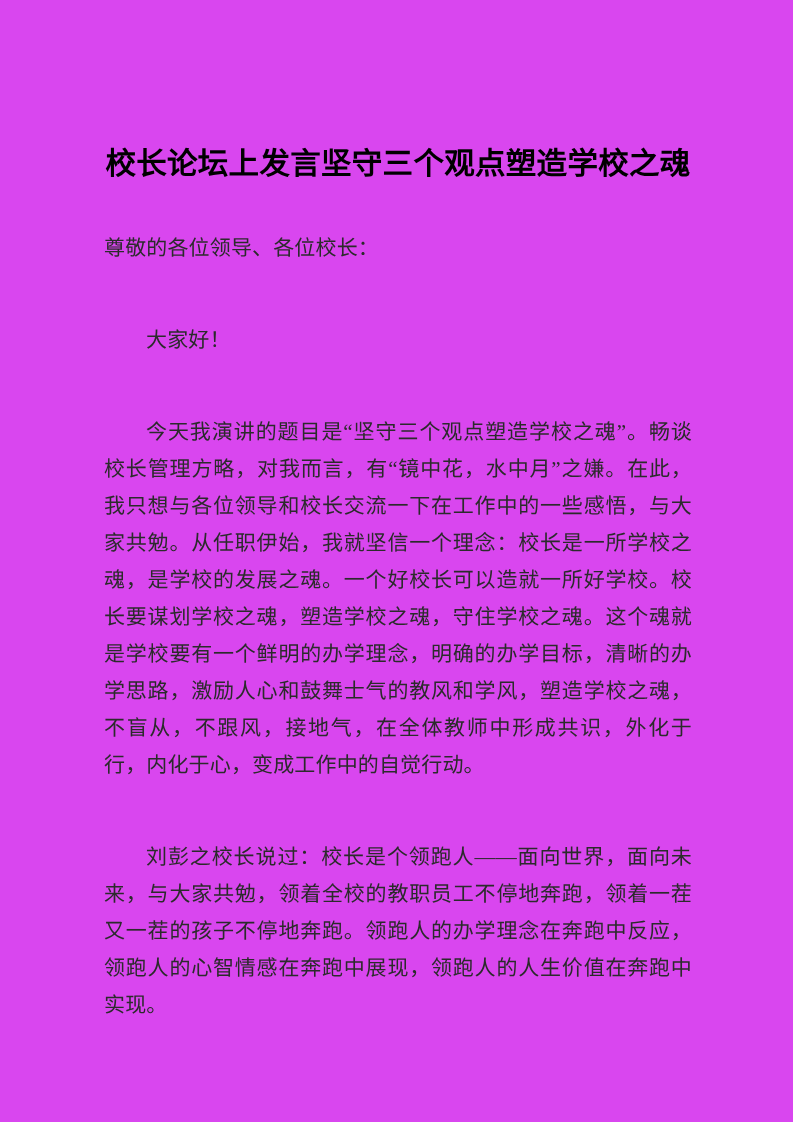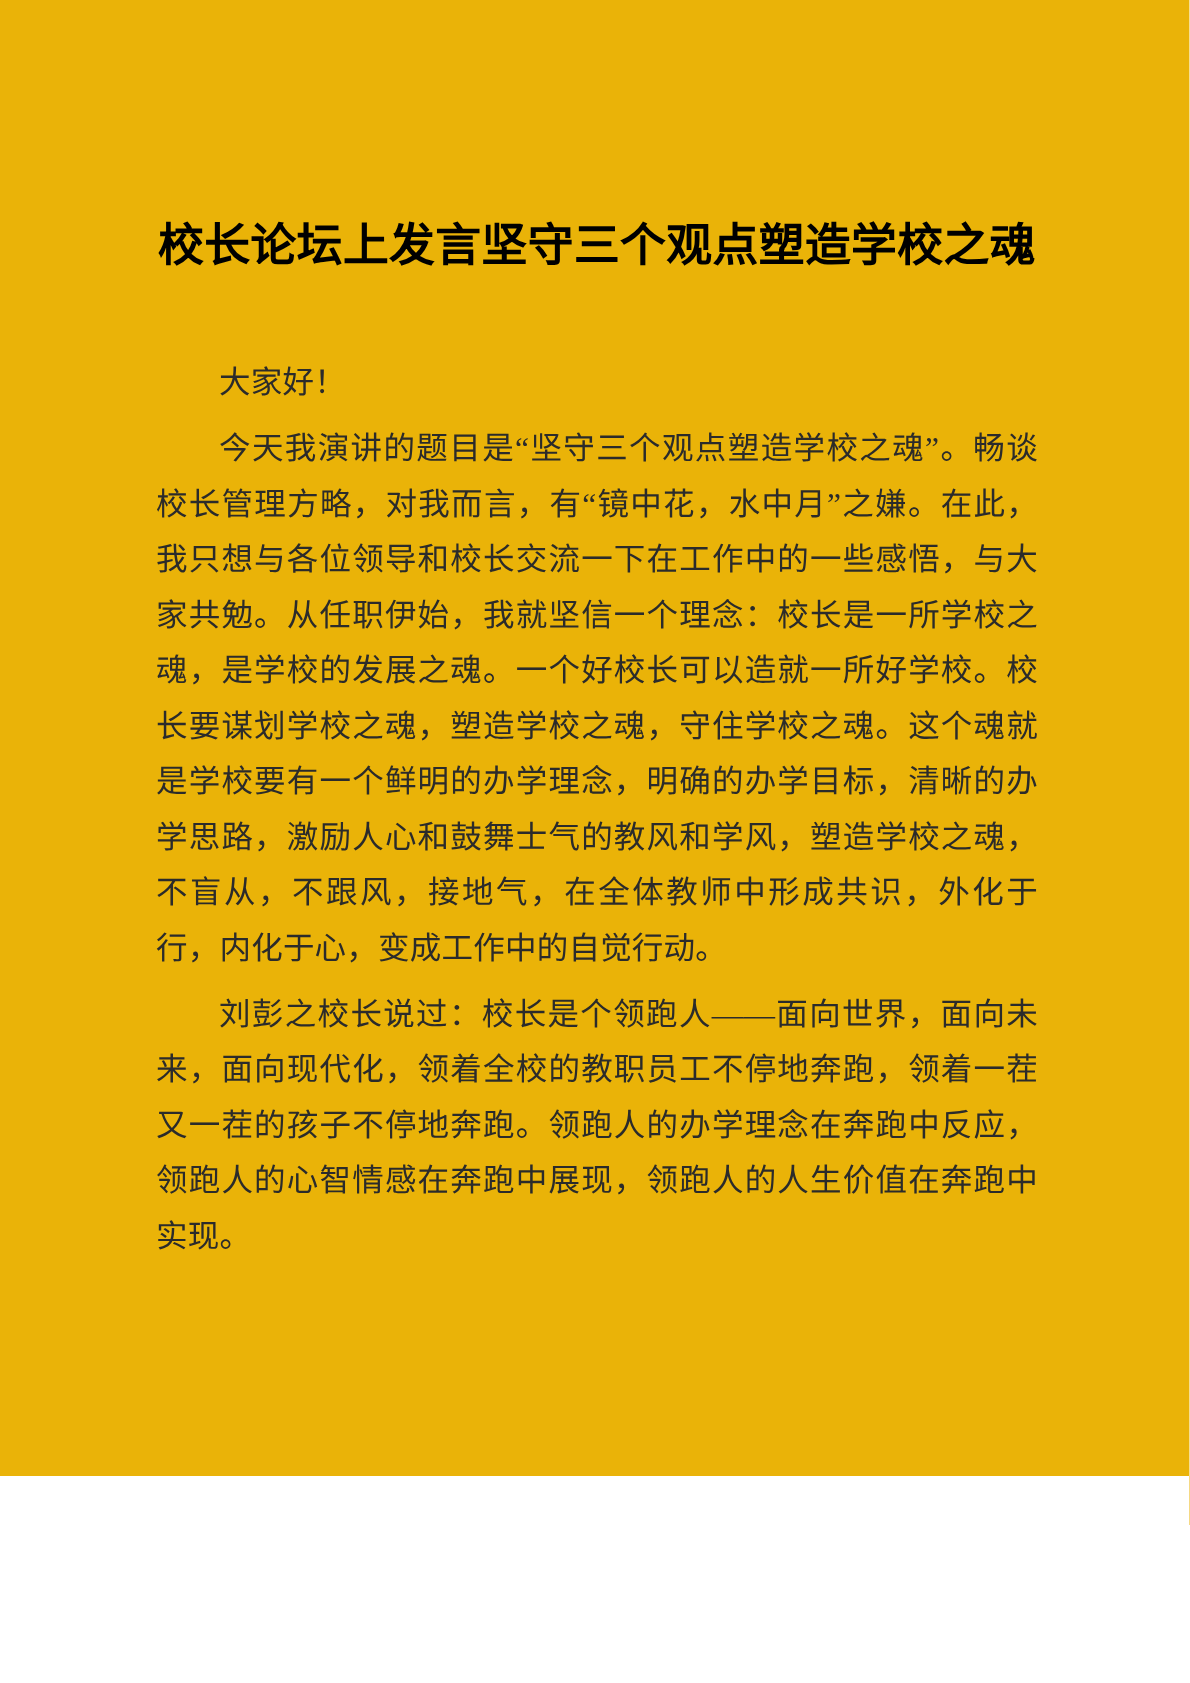--- a/index.html
+++ b/index.html
@@ -9,22 +9,22 @@
     background: #ffffff;
   }
 
   body {
     font-family: "Liberation Serif", "DejaVu Serif", serif;
   }
 
   .page {
     position: relative;
     width: 793px;
-    height: 984px;
-    background: #eab308;
+    height: 1122px;
+    background: #d946ef;
     margin: 0 auto;
     overflow: hidden;
     box-sizing: border-box;
   }
 
   .doc-body {
     position: absolute;
     left: 104px;
     top: 143px;
     width: 588px;
@@ -55,20 +55,21 @@
     text-align: justify;
     text-justify: inter-ideograph;
     margin: 0;
     padding: 0;
     word-break: break-all;
     letter-spacing: 0.15px;
   }
 
   .para.indent {
     text-indent: 2em;
+    margin-top: 48px;
   }
 
   .para.salutation {
     text-indent: 0;
   }
 
   .gap-sm {
     height: 7px;
   }
 </style>
@@ -76,28 +77,29 @@
 <body>
 
 <div class="page">
 
   <div class="doc-body">
 
     <h1 class="doc-title">校长论坛上发言坚守三个观点塑造学校之魂</h1>
 
     <div class="title-spacer"></div>
 
+    <p class="para salutation">尊敬的各位领导、各位校长：</p>
 
     <div class="gap-sm"></div>
 
     <p class="para indent">大家好！</p>
 
     <div class="gap-sm"></div>
 
     <p class="para indent">今天我演讲的题目是“坚守三个观点塑造学校之魂”。畅谈校长管理方略，对我而言，有“镜中花，水中月”之嫌。在此，我只想与各位领导和校长交流一下在工作中的一些感悟，与大家共勉。从任职伊始，我就坚信一个理念：校长是一所学校之魂，是学校的发展之魂。一个好校长可以造就一所好学校。校长要谋划学校之魂，塑造学校之魂，守住学校之魂。这个魂就是学校要有一个鲜明的办学理念，明确的办学目标，清晰的办学思路，激励人心和鼓舞士气的教风和学风，塑造学校之魂，不盲从，不跟风，接地气，在全体教师中形成共识，外化于行，内化于心，变成工作中的自觉行动。</p>
 
     <div class="gap-sm"></div>
 
-    <p class="para indent">刘彭之校长说过：校长是个领跑人——面向世界，面向未来，面向现代化，领着全校的教职员工不停地奔跑，领着一茬又一茬的孩子不停地奔跑。领跑人的办学理念在奔跑中反应，领跑人的心智情感在奔跑中展现，领跑人的人生价值在奔跑中实现。</p>
+    <p class="para indent">刘彭之校长说过：校长是个领跑人——面向世界，面向未来，与大家共勉，领着全校的教职员工不停地奔跑，领着一茬又一茬的孩子不停地奔跑。领跑人的办学理念在奔跑中反应，领跑人的心智情感在奔跑中展现，领跑人的人生价值在奔跑中实现。</p>
 
   </div>
 
 </div>
 
 </body></html>

